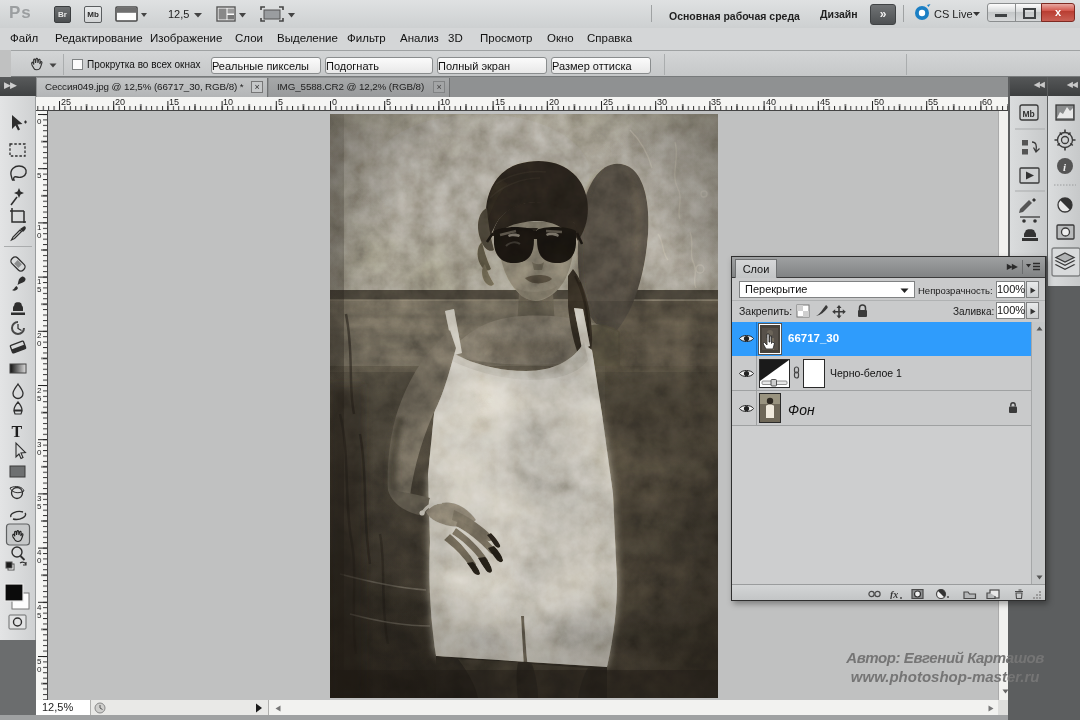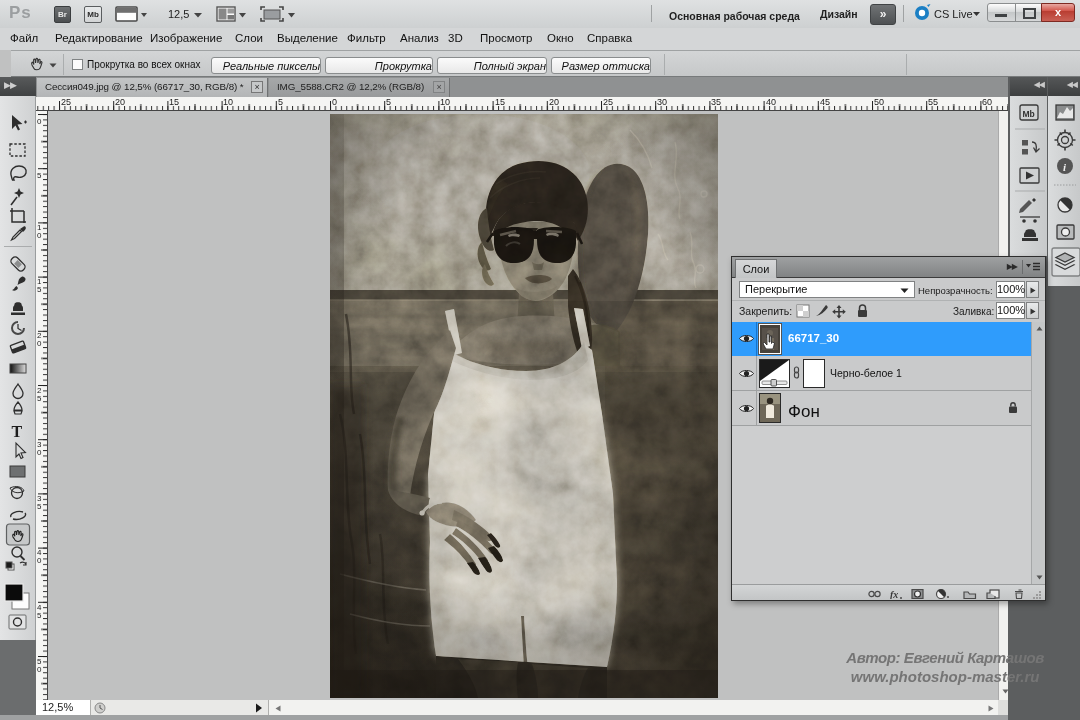--- a/index.html
+++ b/index.html
@@ -3,21 +3,21 @@
 <meta charset="utf-8">
 <style>
 html,body{margin:0;padding:0;}
 body{width:1080px;height:720px;overflow:hidden;font-family:"Liberation Sans",sans-serif;position:relative;background:#c0c1c1;}
 .abs{position:absolute;}
 
 #titlebar{left:0;top:0;width:1080px;height:28px;background:linear-gradient(#dfe1e2,#cdd0d1);border-bottom:1px solid #b5b8b9;}
 #menubar{left:0;top:28px;width:1080px;height:22px;background:#d4d6d7;font-size:11.5px;color:#111;}
 #menubar span{position:absolute;top:4px;}
 #optionsbar{left:0;top:50px;width:1080px;height:27px;background:linear-gradient(#d3d5d6,#c6c8c9);border-top:1px solid #9fa2a3;border-bottom:1px solid #777a7b;box-sizing:border-box;margin-left:11px;}
-.obtn{position:absolute;top:6px;height:17px;background:linear-gradient(#fbfbfb,#e8e8e8);border:1px solid #8a8d8e;border-radius:3px;font-size:11px;color:#111;text-align:right;line-height:16px;box-sizing:border-box;font-style:italic;}
+.obtn{position:absolute;top:6px;height:17px;background:linear-gradient(#fbfbfb,#e8e8e8);border:1px solid #8a8d8e;border-radius:3px;font-size:11px;color:#111;text-align:left;line-height:16px;box-sizing:border-box;}
 #tabbar{left:0;top:77px;width:1080px;height:20px;background:#8f9192;}
 .tab{position:absolute;top:1px;height:19px;font-size:9.8px;letter-spacing:-0.1px;color:#1a1a1a;line-height:18px;box-sizing:border-box;}
 
 #hruler{left:36px;top:97px;width:972px;height:14px;background:#f4f4f2;border-bottom:1px solid #444;box-sizing:border-box;}
 #vruler{left:36px;top:111px;width:12px;height:589px;background:#f4f4f2;border-right:1px solid #444;box-sizing:border-box;}
 
 #toolbar{left:0;top:96px;width:36px;height:544px;background:linear-gradient(90deg,#e3e4e5,#cfd1d2);border-right:1px solid #9a9d9e;box-sizing:border-box;}
 #toolbarbot{left:0;top:640px;width:36px;height:80px;background:#6b6d6e;}
 
 #canvas{left:48px;top:111px;width:950px;height:589px;background:#c0c1c1;}
@@ -99,21 +99,21 @@
   <svg class="abs" style="left:17px;top:5px" width="18" height="17" viewBox="0 0 18 17">
     <path d="M4 9 C3 6 4.5 5.5 5.2 7 L5.8 8.5 L5.6 4.2 C5.5 2.8 7 2.7 7.2 4 L7.6 7 L8 3.4 C8.2 2 9.6 2.1 9.7 3.5 L9.9 7 L10.6 4 C11 2.8 12.2 3 12.1 4.3 L11.8 8 L12.6 6.3 C13.2 5.1 14.3 5.6 13.9 6.9 C13.3 9 12.8 10.8 12 12.3 C11 14.2 6.8 14.4 5.8 12.2 C5.2 10.9 4.5 10.2 4 9 Z" fill="none" stroke="#333" stroke-width="1.1"></path>
   </svg>
   <svg class="abs" style="left:38px;top:12px" width="8" height="5">
       <path d="M0.5 0.5 l7 0 l-3.5 4 z" fill="#444"></path>
     </svg>
   <span class="abs" style="left:52px;top:3px;width:1px;height:21px;background:#aaadae;"></span>
   <span class="abs" style="left:61px;top:8px;width:11px;height:11px;background:#fbfbfb;border:1px solid #808384;box-sizing:border-box;"></span>
   <span class="abs" style="left:76px;top:8px;font-size:10px;color:#111;">Прокрутка во всех окнах</span>
   <span class="obtn" style="left:200px;width:110px;">Реальные пикселы</span>
-  <span class="obtn" style="left:314px;width:108px;">Прокрутка</span>
+  <span class="obtn" style="left:314px;width:108px;">Подогнать</span>
   <span class="obtn" style="left:426px;width:110px;">Полный экран</span>
   <span class="obtn" style="left:540px;width:100px;">Размер оттиска</span>
   <span class="abs" style="left:653px;top:3px;width:1px;height:21px;background:#aaadae;"></span>
   <span class="abs" style="left:895px;top:3px;width:1px;height:21px;background:#aaadae;"></span>
 </div>
 <div class="abs" id="tabbar">
   <span class="abs" style="left:0;top:0;width:36px;height:20px;background:linear-gradient(#585a5b,#3e4041);">
     <span class="abs" style="left:4px;top:3px;color:#cfcfcf;font-size:9px;letter-spacing:-1px;">▶▶</span>
   </span>
   <span class="tab" style="left:37px;width:231px;background:linear-gradient(#c3c5c6,#b3b5b6);border-right:1px solid #6f7172;padding-left:8px;">Сессия049.jpg @ 12,5% (66717_30, RGB/8) *
@@ -634,21 +634,21 @@
       </svg>
     <span class="abs" style="left:24px;top:0;width:1px;height:34px;background:#9fa1a2;"></span>
     <span class="abs" style="left:27px;top:2px;width:22px;height:30px;background:#8a8478;border:1px solid #2a2a2a;box-sizing:border-box;">
       <svg class="abs" style="left:0;top:0" width="20" height="28">
           <rect width="20" height="28" fill="#99937f"></rect>
           <rect x="0" y="10" width="20" height="18" fill="#6e6758"></rect>
           <circle cx="10" cy="7" r="3.2" fill="#2e2921"></circle>
           <path d="M6 12 C7 10 13 10 14 12 L14 24 L6 24 Z" fill="#efe9dc"></path>
         </svg>
     </span>
-    <span class="abs" style="left:56px;top:11px;font-size:17px;color:#111;">Фон</span>
+    <span class="abs" style="left:56px;top:11px;font-size:14px;font-style:italic;color:#111;">Фон</span>
     <svg class="abs" style="left:276px;top:10px" width="10" height="13" viewBox="0 0 10 13">
         <rect x="1" y="5.5" width="8" height="6.5" rx="1" fill="#3a3a3a"></rect>
         <path d="M2.8 5.5 v-1.5 a2.2 2.2 0 0 1 4.4 0 v1.5" fill="none" stroke="#3a3a3a" stroke-width="1.4"></path>
       </svg>
   </div>
   <div class="abs" style="left:0;top:169px;width:299px;height:158px;background:#cdcecf;"></div>
 
   <div class="abs" style="left:299px;top:65px;width:14px;height:262px;background:#c5c7c8;border-left:1px solid #a5a7a8;box-sizing:border-box;">
     <svg class="abs" style="left:4px;top:4px" width="7" height="5">
         <path d="M3.5 0.5 l3 4 l-6 0 z" fill="#555"></path>

